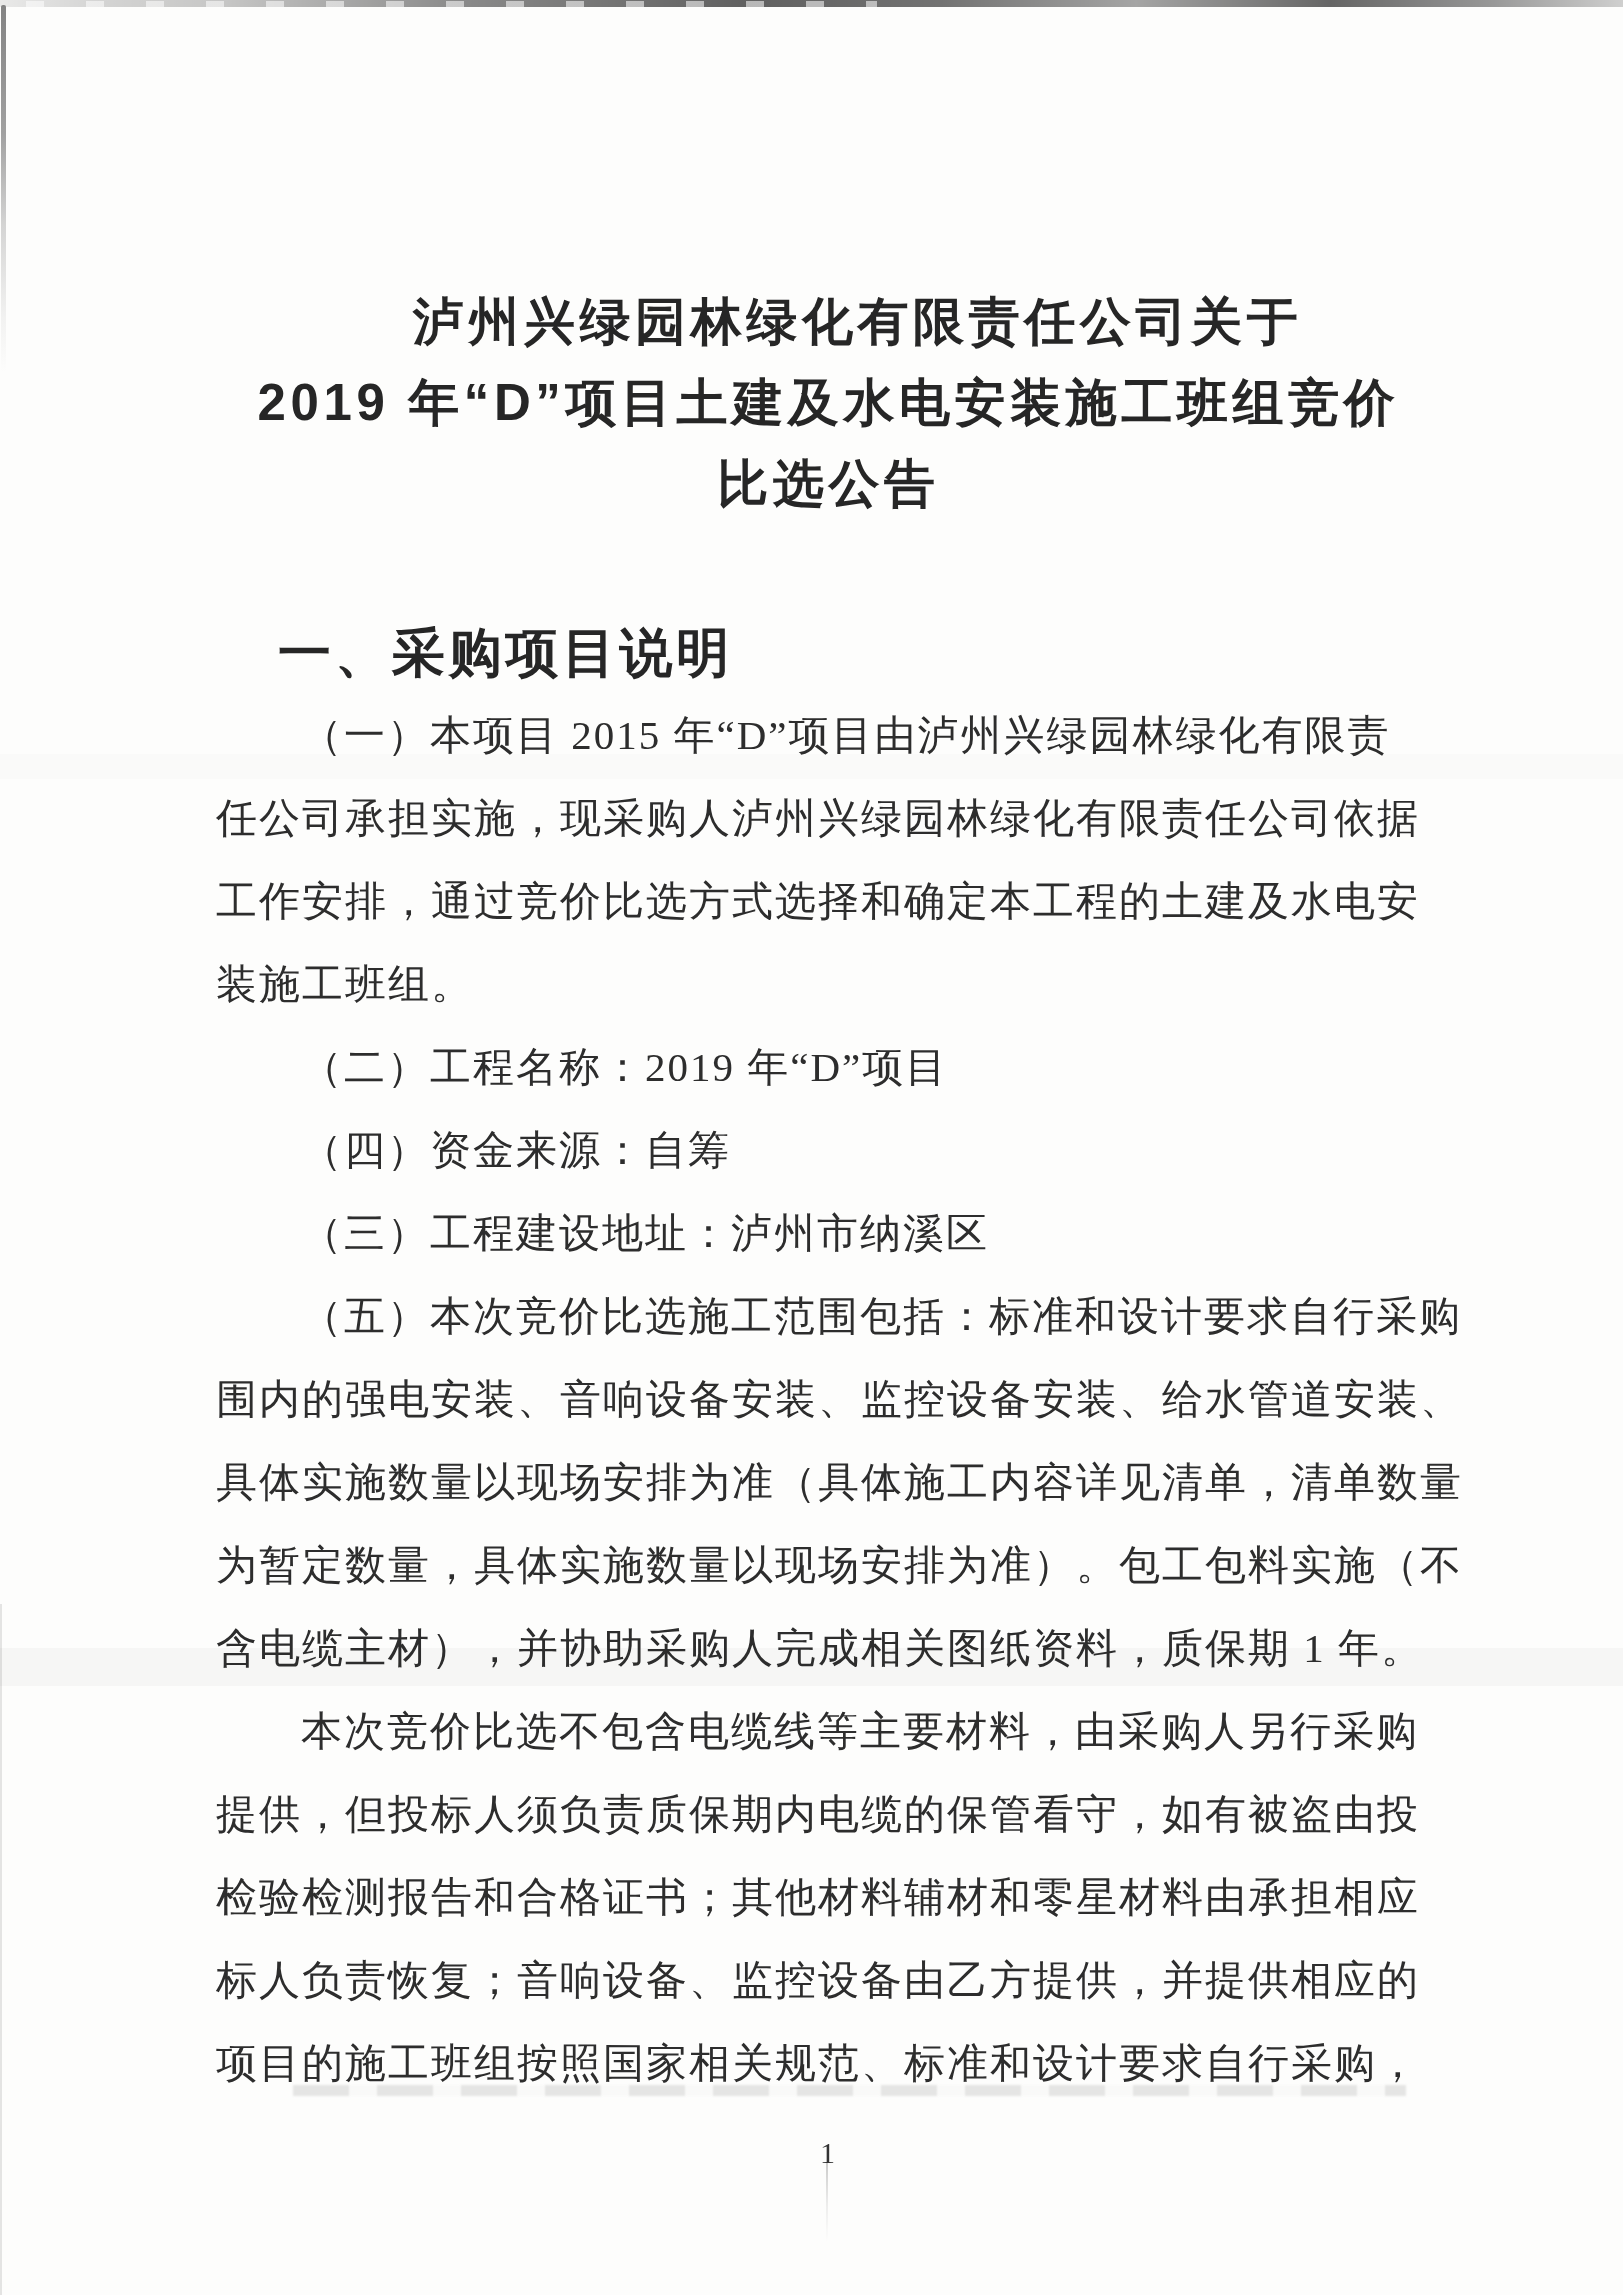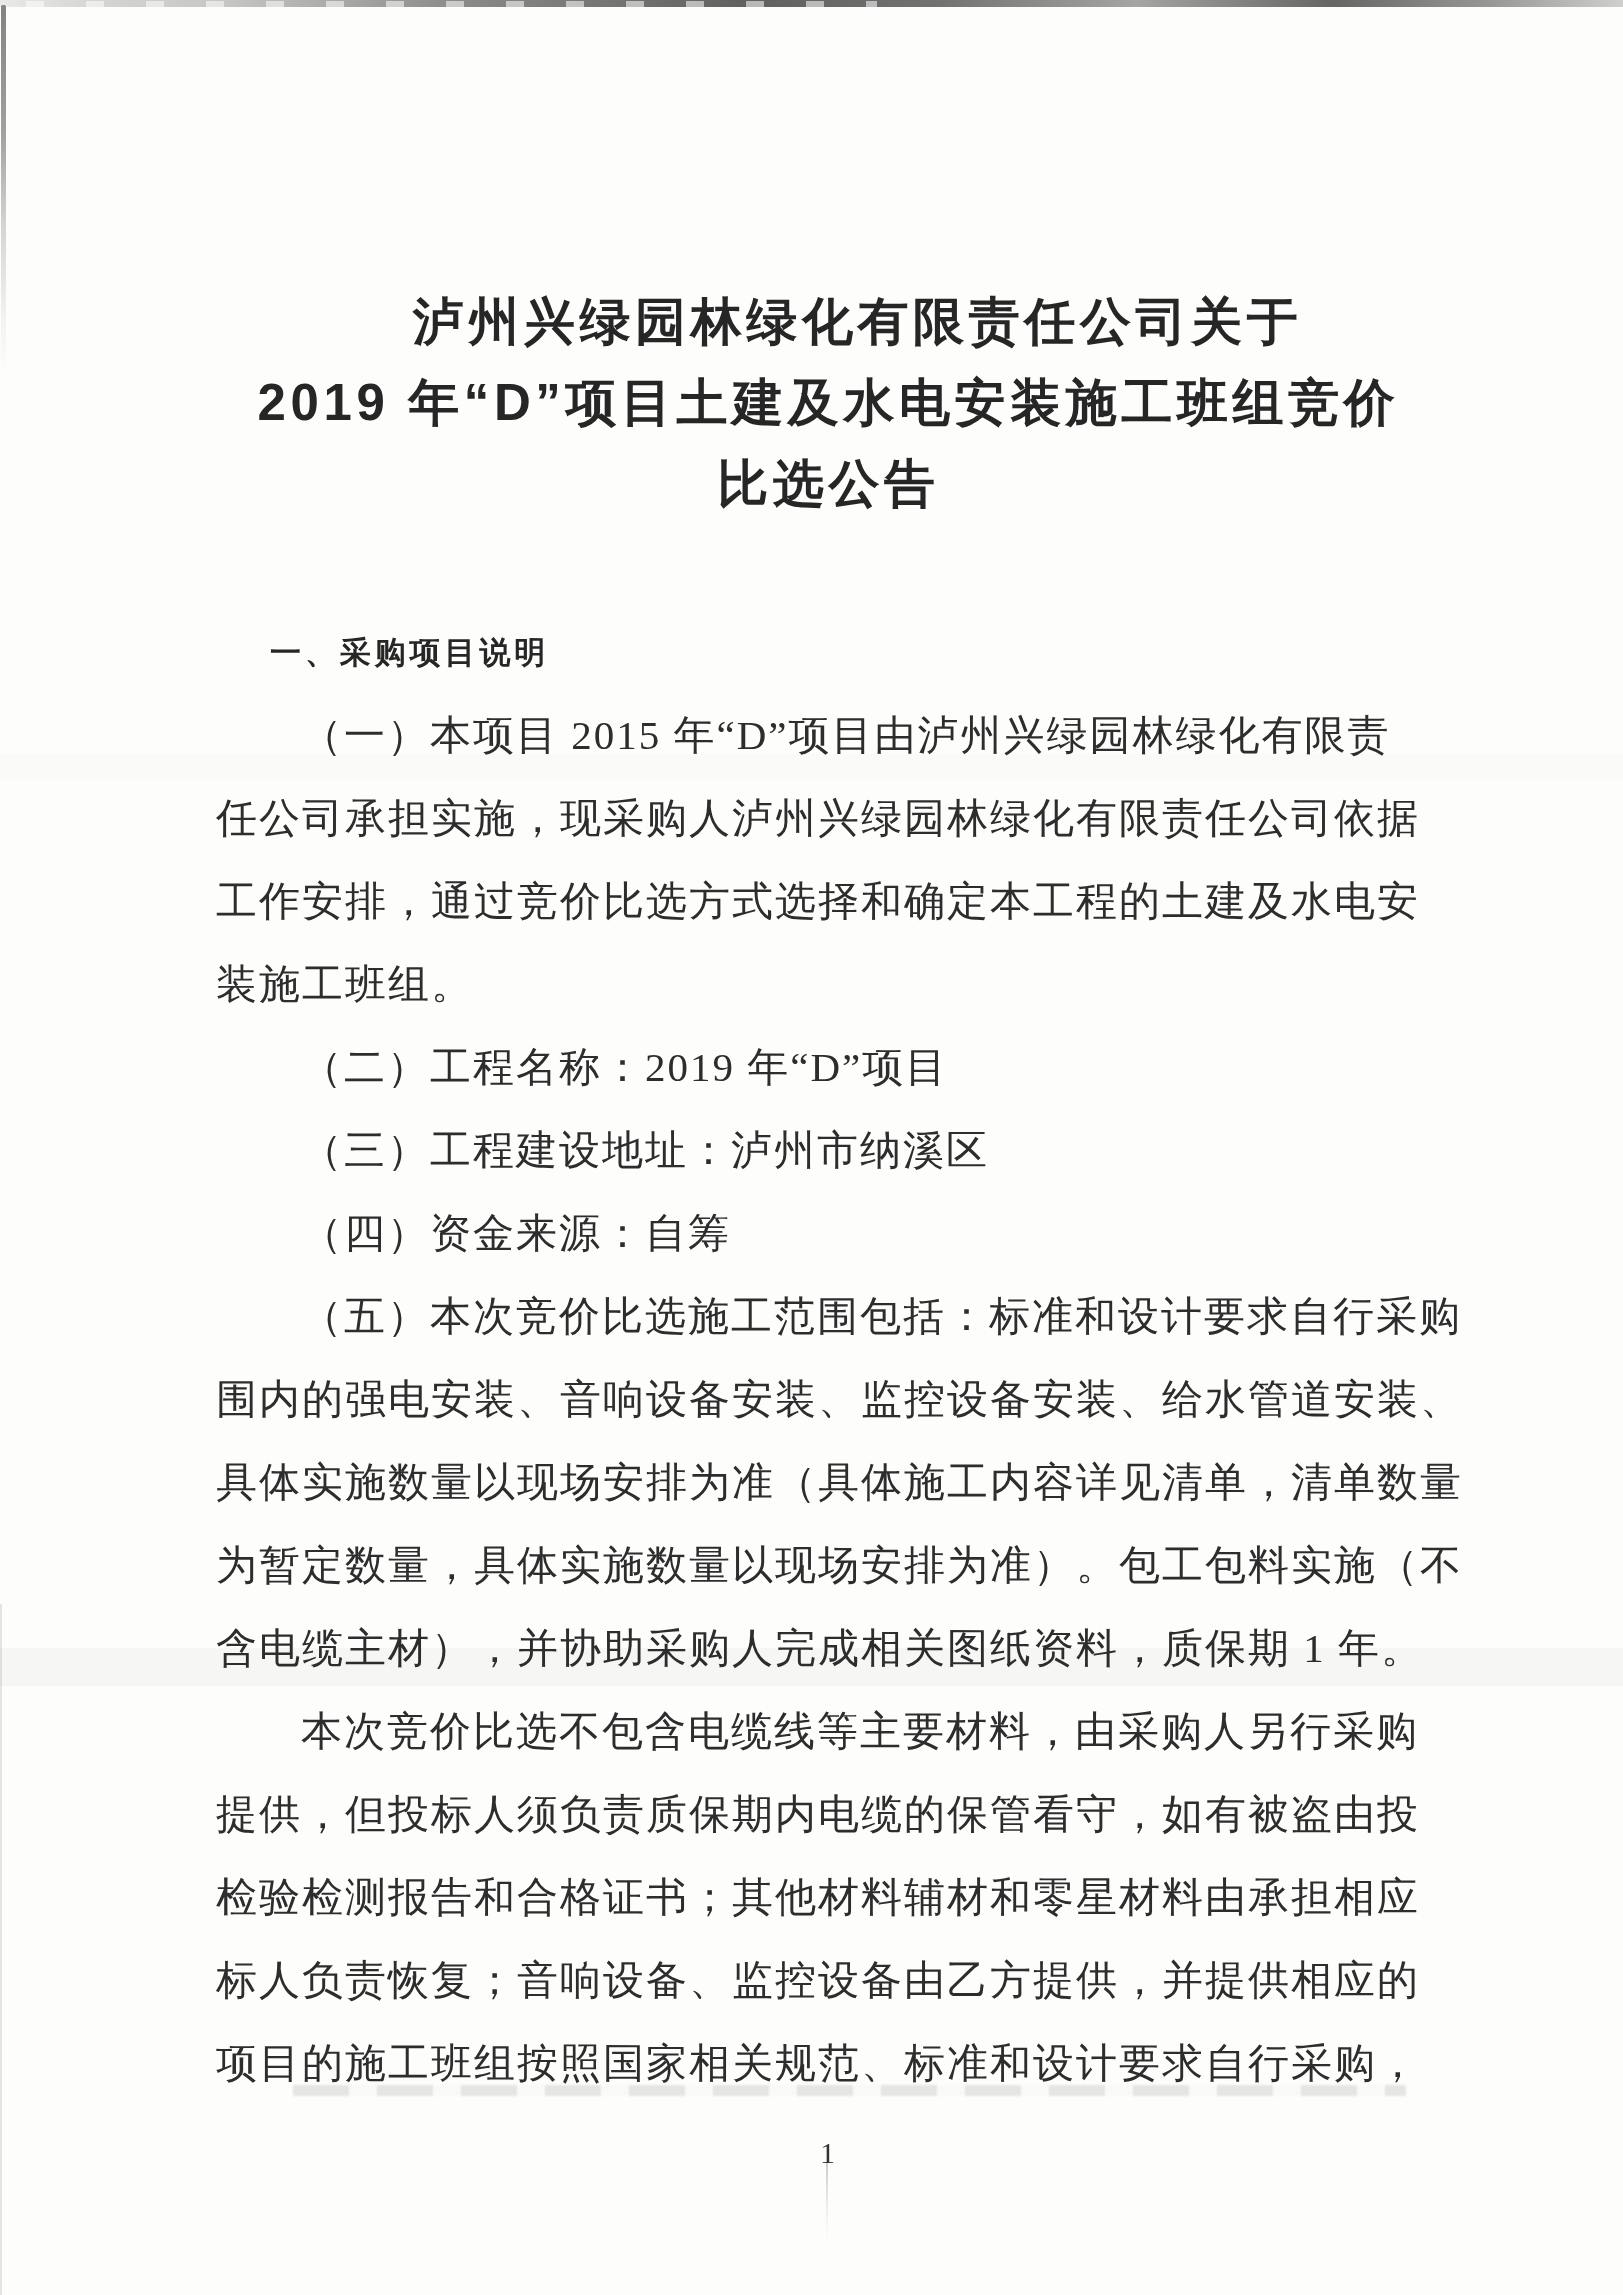--- a/index.html
+++ b/index.html
@@ -107,25 +107,25 @@
     height: 81px;
     line-height: 81px;
     white-space: nowrap;
   }
   .title-line.shift-right {
     transform: translateX(29px);
   }
 
   .section-heading {
     position: absolute;
-    left: 208px; top: 627px;
+    left: 216px; top: 627px;
     width: 1191px;
     font-family: "Liberation Sans", "DejaVu Sans", sans-serif;
     font-weight: bold;
-    font-size: 31px;
+    font-size: 53px;
     line-height: 52px;
     letter-spacing: 3.9px;
     color: var(--title-ink, #262626);
     text-indent: 62px;
     white-space: nowrap;
   }
 
   .doc-body {
     position: absolute;
     left: 216px; top: 694px;
@@ -179,23 +179,23 @@
       <div class="line indent">（一）本项目 2015 年“D”项目由泸州兴绿园林绿化有限责</div>
 
       <div class="line">任公司承担实施，现采购人泸州兴绿园林绿化有限责任公司依据</div>
 
       <div class="line">工作安排，通过竞价比选方式选择和确定本工程的土建及水电安</div>
 
       <div class="line">装施工班组。</div>
 
       <div class="line indent">（二）工程名称：2019 年“D”项目</div>
 
+      <div class="line indent">（四）资金来源：自筹</div>
+
       <div class="line indent">（三）工程建设地址：泸州市纳溪区</div>
-
-      <div class="line indent">（四）资金来源：自筹</div>
 
       <div class="line indent">（五）本次竞价比选施工范围包括：标准和设计要求自行采购</div>
 
       <div class="line">围内的强电安装、音响设备安装、监控设备安装、给水管道安装、</div>
 
       <div class="line">具体实施数量以现场安排为准（具体施工内容详见清单，清单数量</div>
 
       <div class="line">为暂定数量，具体实施数量以现场安排为准）。包工包料实施（不</div>
 
       <div class="line">含电缆主材），并协助采购人完成相关图纸资料，质保期 1 年。</div>

